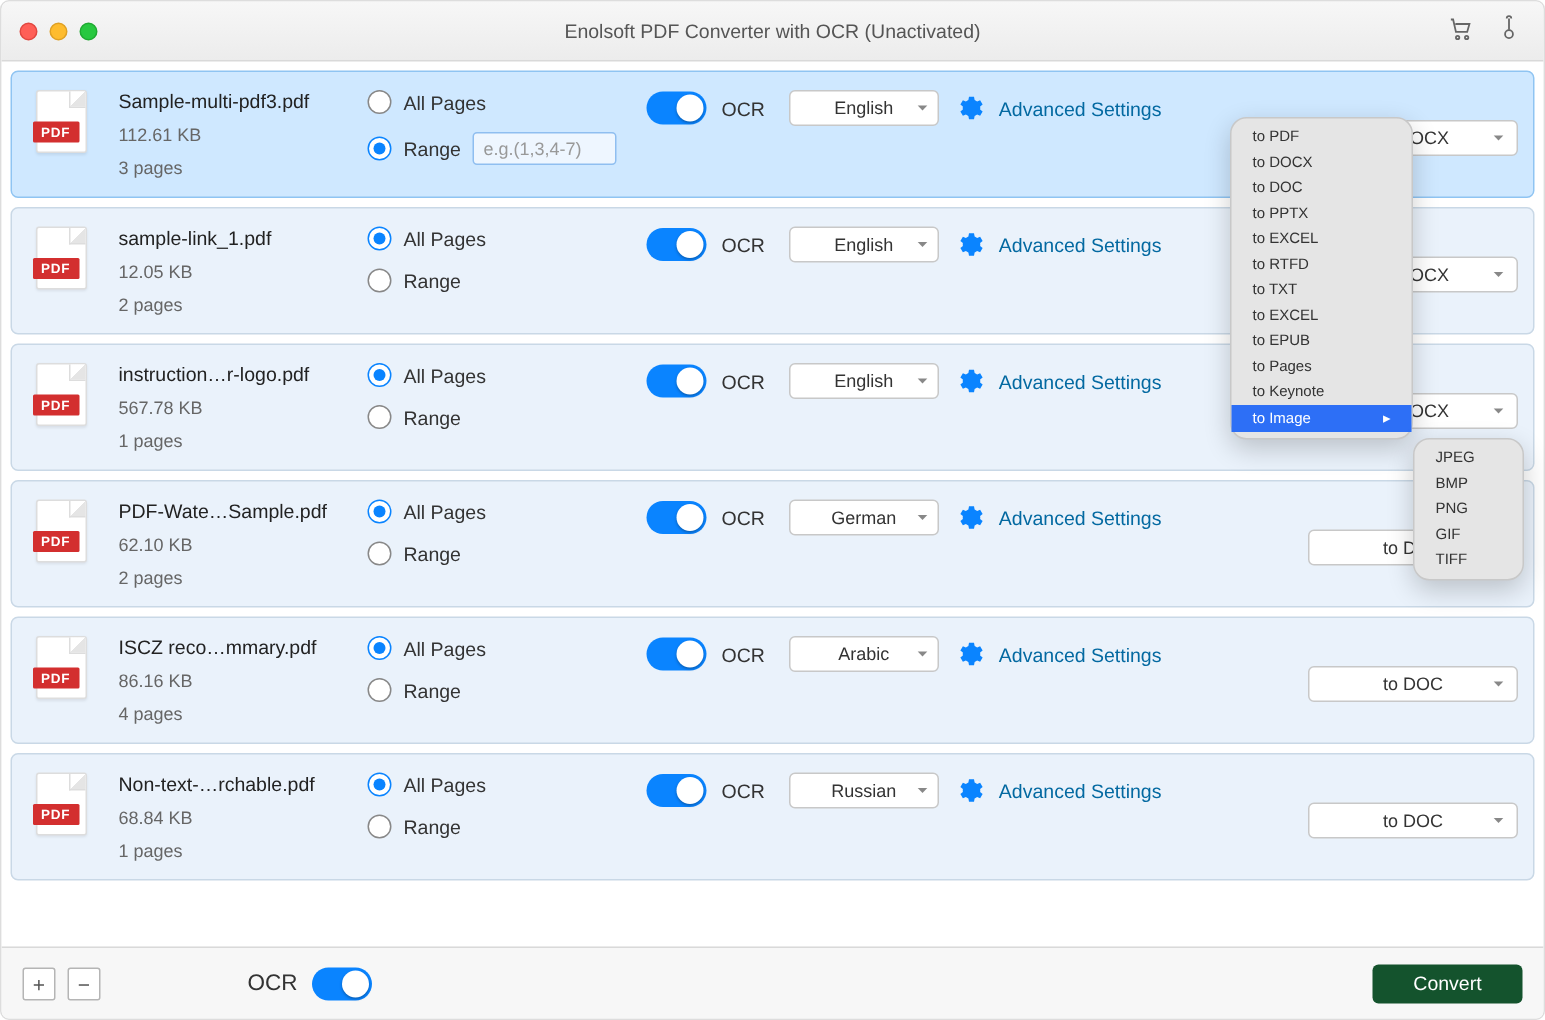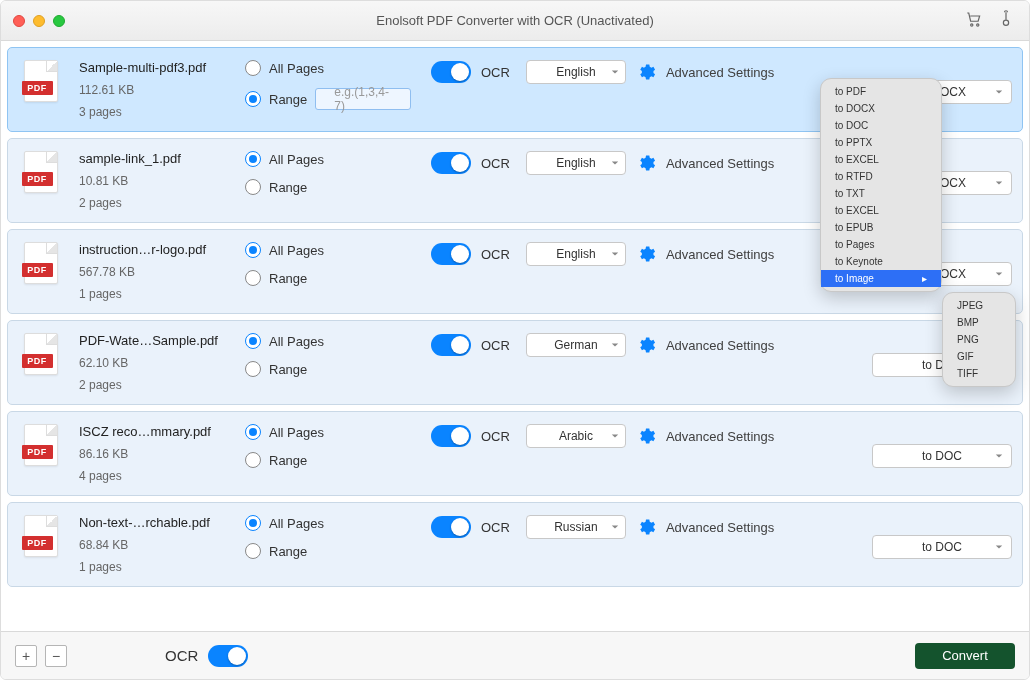--- a/index.html
+++ b/index.html
@@ -28,31 +28,31 @@
   
   .meta { width: 150px; display:flex; flex-direction:column; gap:8px; }
   .meta .name { font-size: 13px; color:#222; white-space:nowrap; }
   .meta .sub { font-size: 12px; color:#666; }
   
   .pages { width: 170px; display:flex; flex-direction:column; gap:12px; justify-content:center; }
   .radio-row { display:flex; align-items:center; gap:8px; }
   .radio { width:16px; height:16px; border-radius:50%; border:1.5px solid #888; display:inline-flex; align-items:center; justify-content:center; background:#fff; }
   .radio.checked { border-color:#0a84ff; }
   .radio.checked::after { content:''; width:8px; height:8px; background:#0a84ff; border-radius:50%; }
-  .range-input { width:96px; height:22px; border:1px solid #8fbef0; border-radius:3px; padding:0 18px; font-size:12px; color:#999; display:flex; align-items:center; background:#eef6ff; }
+  .range-input { width:96px; height:22px; border:1px solid #8fbef0; border-radius:3px; padding:0 6px; font-size:12px; color:#999; display:flex; align-items:center; background:#eef6ff; }
   
   .mid { flex:1; display:flex; align-items:center; gap:10px; }
   .toggle { width:40px; height:22px; border-radius:11px; background:#0a84ff; position:relative; }
   .toggle::after { content:''; position:absolute; top:2px; right:2px; width:18px; height:18px; border-radius:50%; background:#fff; box-shadow:0 1px 2px rgba(0,0,0,.3); }
   .ocr-label { font-size:13px; color:#333; margin-right:6px; }
   .select { width:100px; height:24px; background:#fff; border:1px solid #c8c8c8; border-radius:4px; display:flex; align-items:center; justify-content:center; gap:6px; font-size:12px; position:relative; }
   .select .caret { position:absolute; right:6px; top:50%; transform:translateY(-50%); }
   .gear { width:20px; height:20px; }
   .gear svg { width:20px; height:20px; fill:#0a84ff; }
-  .adv { font-size:13px; color:#404040; }
+  .adv { font-size:13px; color:#0369a1; }
   
   .fmt { width:140px; height:24px; background:#fff; border:1px solid #c8c8c8; border-radius:4px; display:flex; align-items:center; justify-content:center; font-size:12px; position:relative; margin-top:20px; }
   .fmt .caret { position:absolute; right:8px; top:50%; transform:translateY(-50%); }
   
   .bottom { height: 48px; border-top:1px solid #d9d9d9; background:#f7f7f7; display:flex; align-items:center; padding:0 14px; gap:8px; }
   .sq-btn { width:22px; height:22px; border:1px solid #b5b5b5; background:#fff; display:flex; align-items:center; justify-content:center; font-size:14px; color:#555; border-radius:2px; }
   .bottom-ocr { margin-left:90px; display:flex; align-items:center; gap:10px; font-size:15px; font-weight:500; color:#333; }
   .convert-btn { margin-left:auto; width:100px; height:26px; background:#14532d; color:#fff; border-radius:4px; display:flex; align-items:center; justify-content:center; font-size:13px; }
   
   .popover { position:absolute; top:78px; left:820px; display:flex; background:transparent; z-index:50; }
@@ -137,21 +137,21 @@
         </div>
       </div>
       <div class="row">
         <div class="pdf-thumb">
           <div class="pdf-icon">
             <div class="pdf-band">PDF</div>
           </div>
         </div>
         <div class="meta">
           <div class="name">sample-link_1.pdf</div>
-          <div class="sub">10.81 KB</div>
+          <div class="sub">12.05 KB</div>
           <div class="sub">2 pages</div>
         </div>
         <div class="pages">
           <div class="radio-row">
             <span class="radio checked"></span>
             <span>All Pages</span>
           </div>
           <div class="radio-row">
             <span class="radio"></span>
             <span>Range</span>

